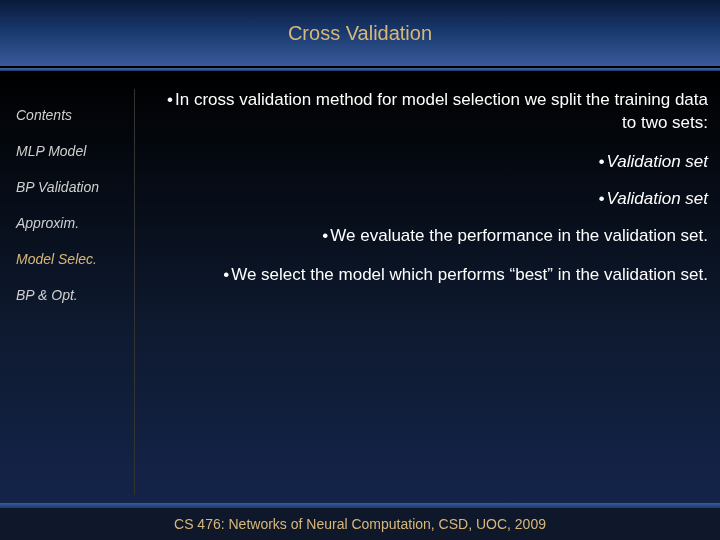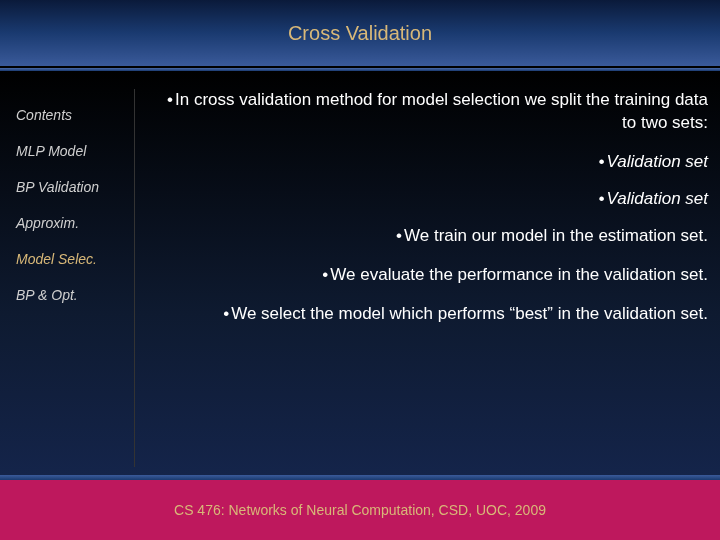--- a/index.html
+++ b/index.html
@@ -73,22 +73,22 @@
   }
   .dot {
     color: #fff;
     margin-right: 2px;
   }
   .footer-line {
     height: 5px;
     background: linear-gradient(180deg, #3a5a9a 0%, #1a3a70 100%);
   }
   .footer {
-    height: 60px;
-    background: #be185d;
+    height: 32px;
+    background: #0f172a;
     display: flex;
     align-items: center;
     justify-content: center;
   }
   .footer-text {
     color: #d8b878;
     font-size: 14px;
   }
 </style>
 </head>
@@ -107,21 +107,20 @@
       <div class="sidebar-item">BP Validation</div>
       <div class="sidebar-item">Approxim.</div>
       <div class="sidebar-item active">Model Selec.</div>
       <div class="sidebar-item">BP &amp; Opt.</div>
     </div>
 
     <div class="main">
       <div class="bullet"><span class="dot">•</span><span>In cross validation method for model selection we split the training data to two sets:</span></div>
       <div class="bullet sub"><span class="dot">•</span><span>Validation set</span></div>
       <div class="bullet sub"><span class="dot">•</span><span>Validation set</span></div>
-      <div class="bullet"><span class="dot">•</span><span>We train our model in the estimation set.</span></div>
       <div class="bullet"><span class="dot">•</span><span>We evaluate the performance in the validation set.</span></div>
       <div class="bullet"><span class="dot">•</span><span>We select the model which performs “best” in the validation set.</span></div>
     </div>
   </div>
 
   <div class="footer-line"></div>
   <div class="footer">
     <div class="footer-text">CS 476: Networks of Neural Computation, CSD, UOC, 2009</div>
   </div>
 </div>

